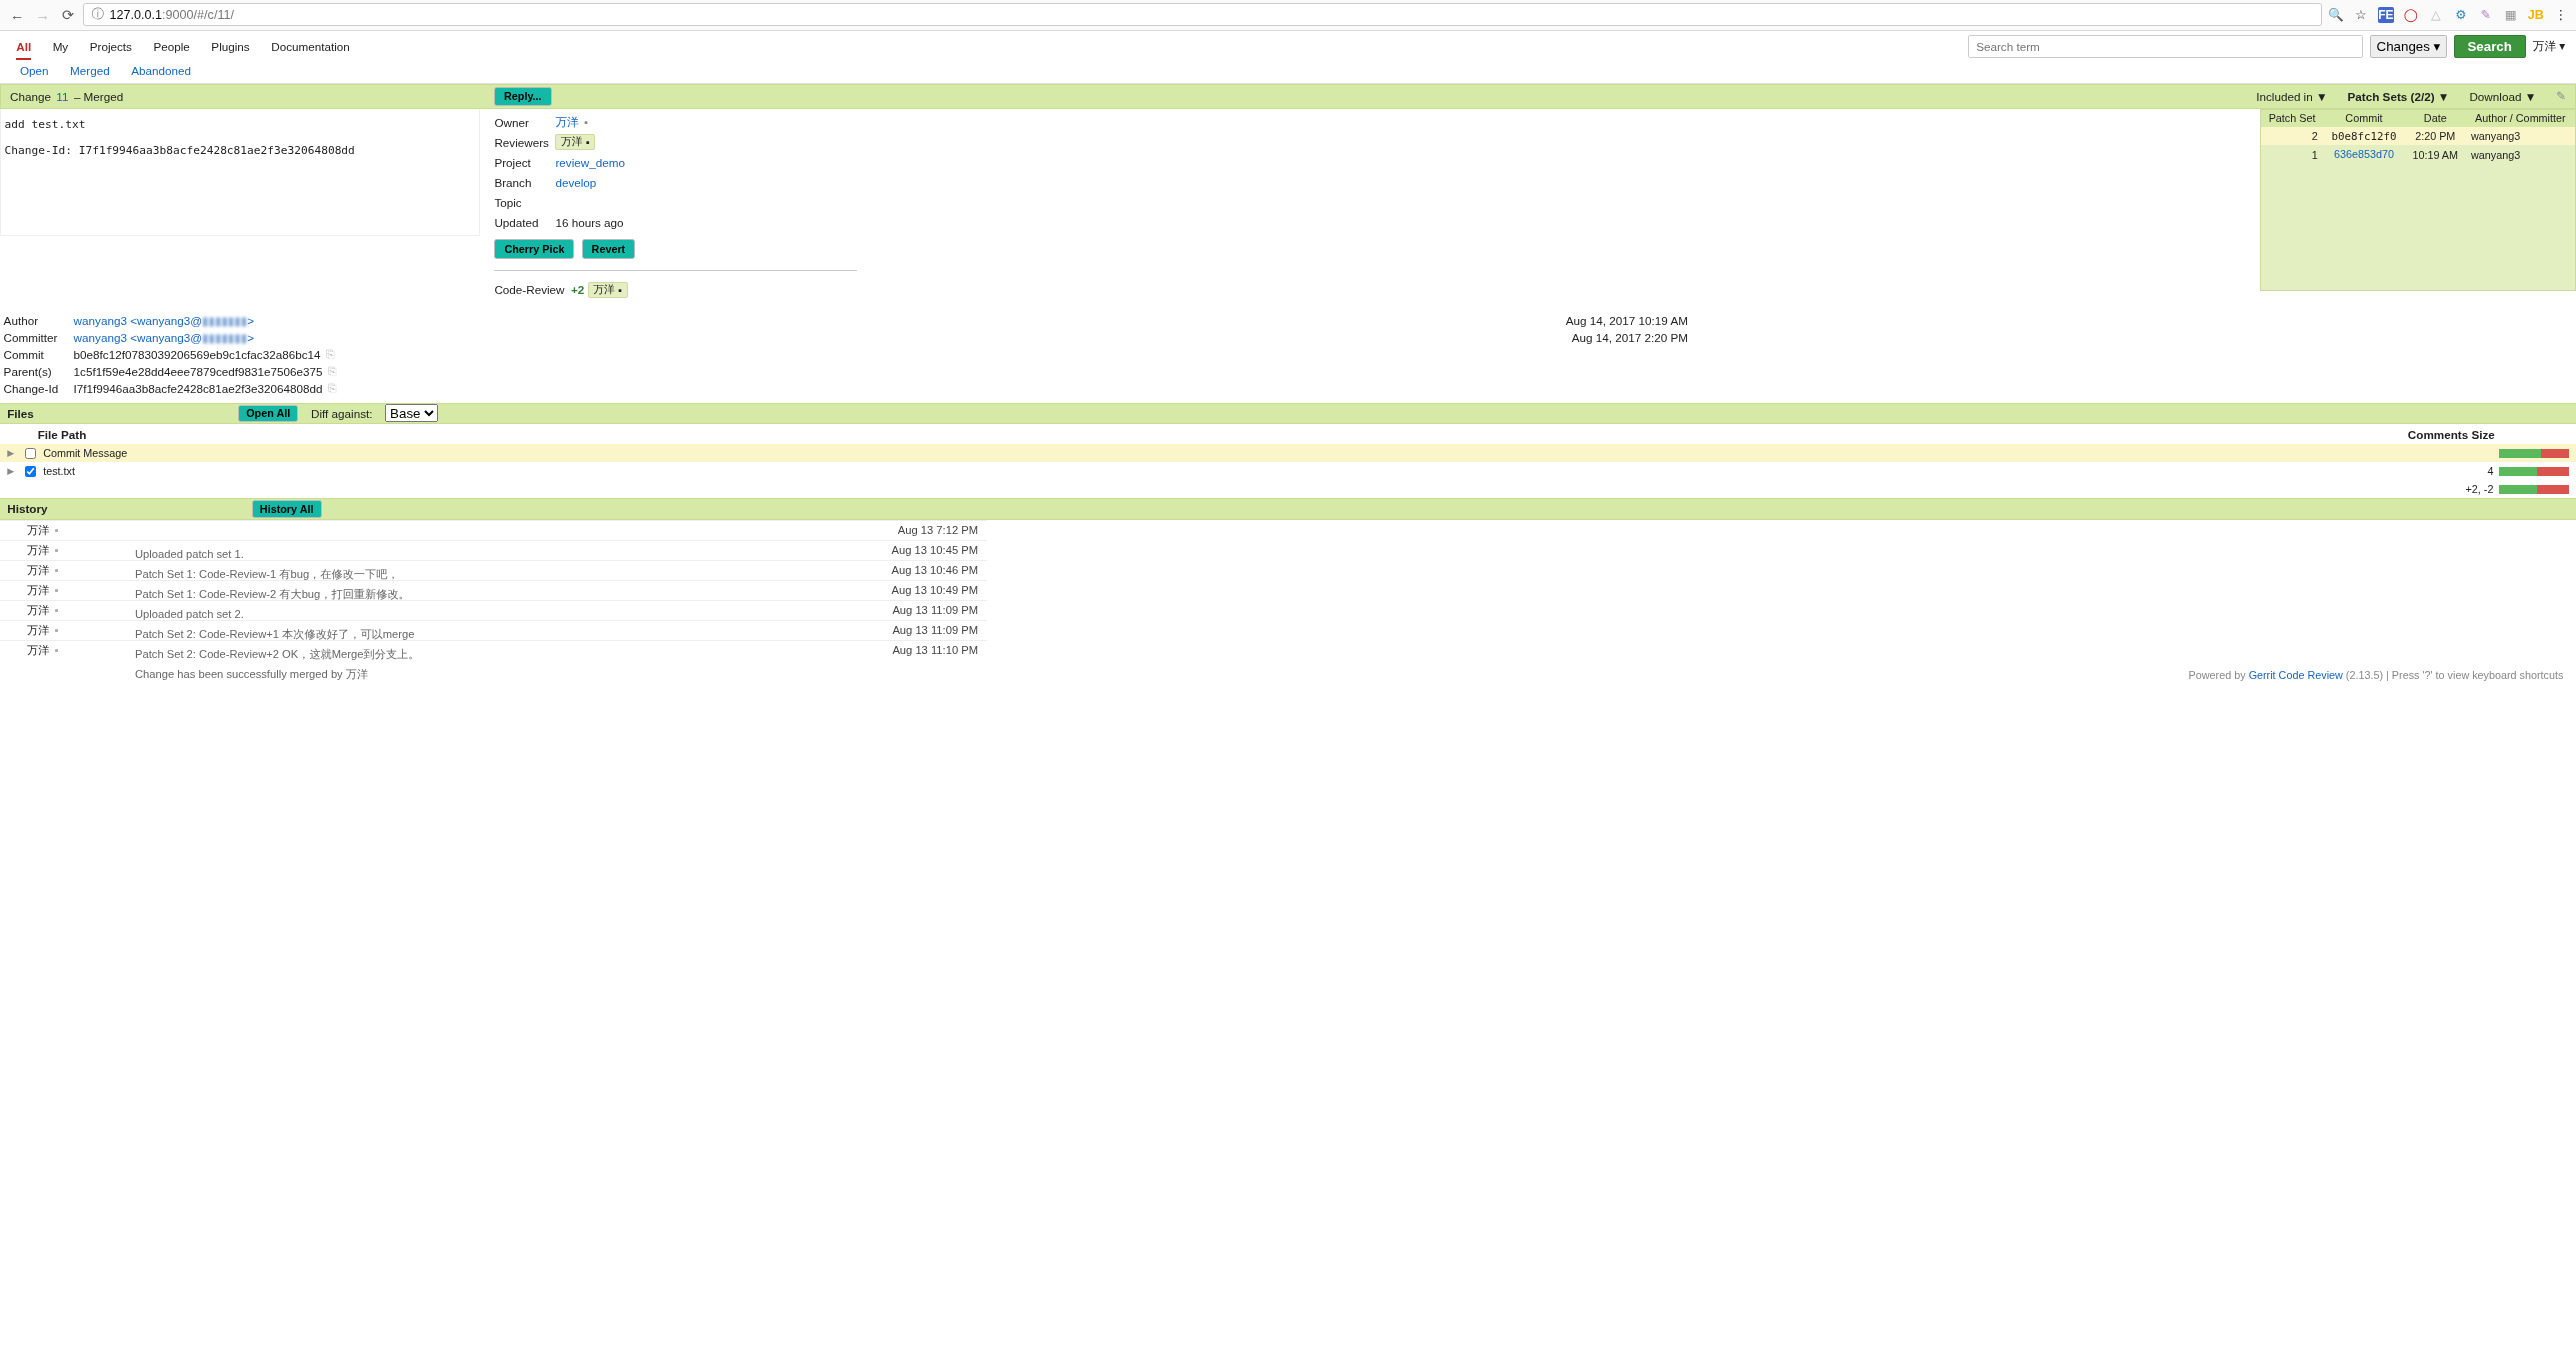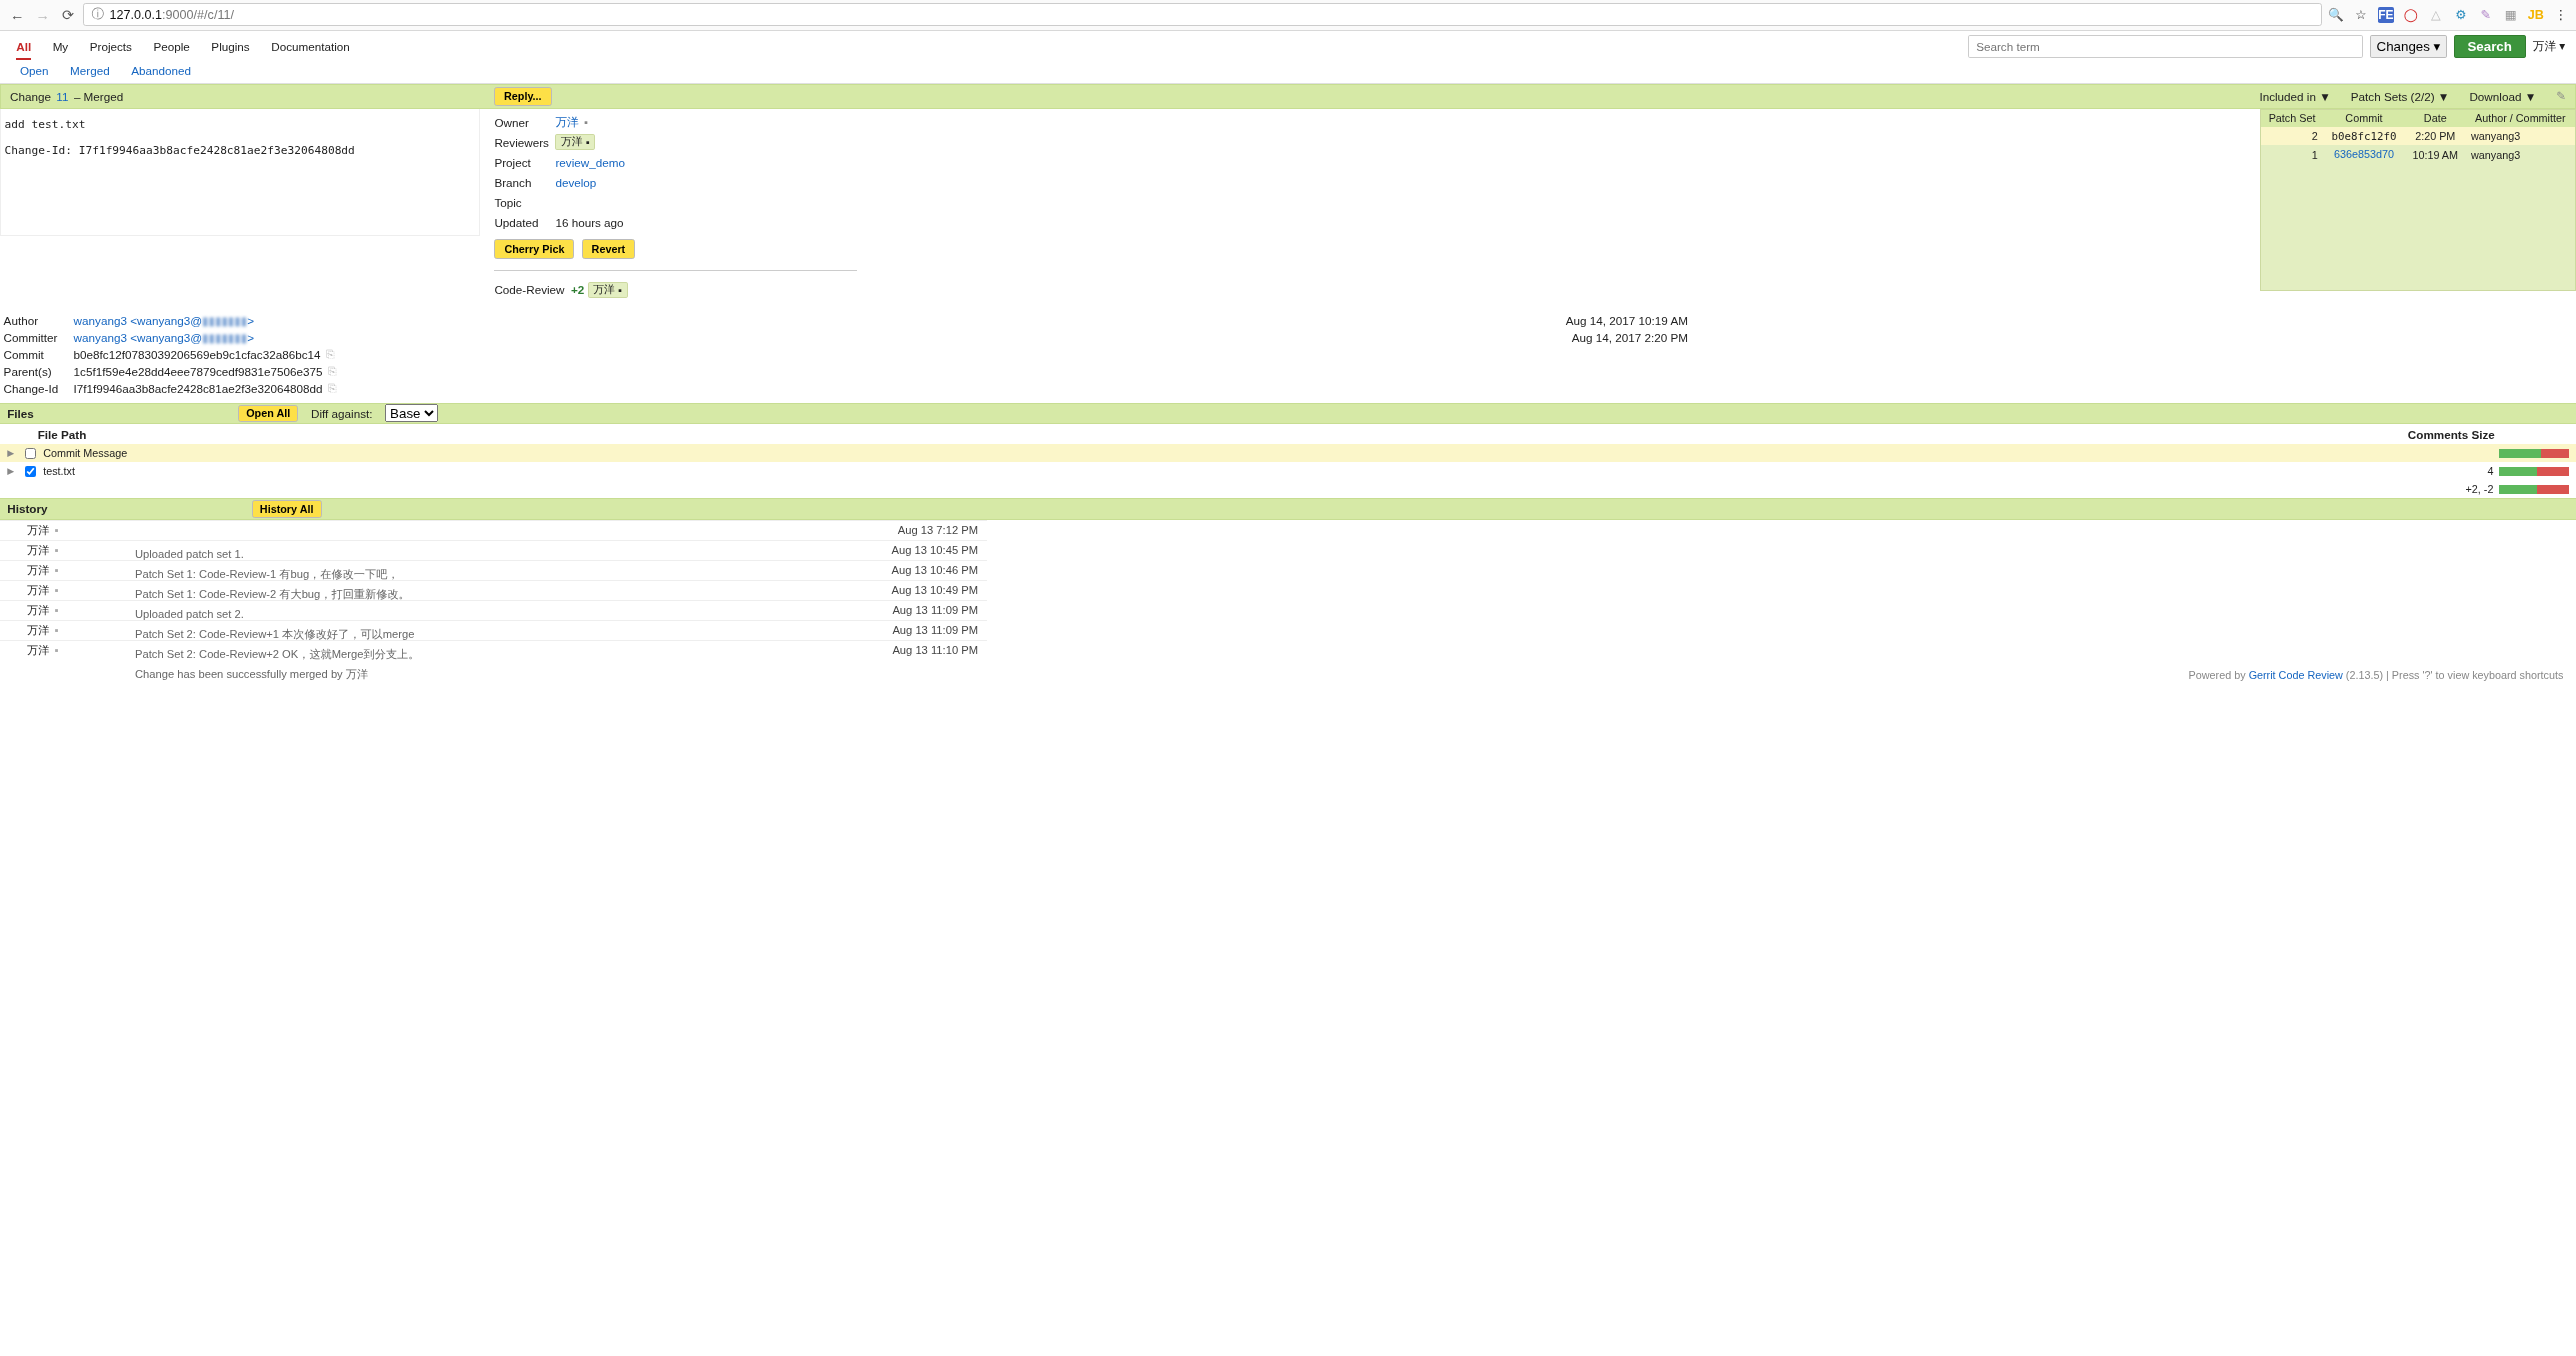--- a/index.html
+++ b/index.html
@@ -27,21 +27,21 @@
     .btn-search { height:23px; padding:0 12.6px; border:0.9px solid #317c2e; background:#3c943c; color:#fff; font-weight:bold; border-radius:1.8px;}
     .user-chip { font-size:11.7px; }
     .subnav { display:flex; gap:21.5px; padding:1.8px 20px 5.4px; font-size:11.7px; border-bottom:0.9px solid #e0e0e0;}
     .subnav a{ color:#1565c0;}
 
     
     .green-bar { display:flex; align-items:center; background:#d6e9a6; border:0.9px solid #c7dd92; height:25px; padding:0 9px; position:relative;}
     .green-bar .left { display:flex; align-items:center; gap:5.4px; }
     .green-bar .center { position:absolute; left:493px;}
     .green-bar .right { margin-left:auto; display:flex; gap:20px; align-items:center;}
-    .btn { background:#fde047; border:0.9px solid #bbb; border-radius:2.7px; padding:2.7px 9px; font-weight:bold; cursor:pointer; font-size:10.8px;}
+    .btn { background:#14b8a6; border:0.9px solid #bbb; border-radius:2.7px; padding:2.7px 9px; font-weight:bold; cursor:pointer; font-size:10.8px;}
     .btn.small{ padding:1.8px 7.2px; font-size:10.8px;}
 
     .cols { display:flex; align-items:flex-start;justify-content:space-between;}
     .col1 { width:480px; border:0.9px solid #eee; border-top:none;}
     .commit-msg { font-family:monospace; font-size:11.2px; padding:9px 3.6px 0; white-space:pre; min-height:126px;}
     .col2 { flex:1; padding:3.6px 10.8px 7.2px 14.4px; position:relative;}
     .info-row{ display:flex; align-items:center; height:20px;}
     .info-lbl{ width:61px; color:#222;}
     .chip{ display:inline-flex; align-items:center; gap:3.6px; background:#e3eec1; border:0.9px solid #ccd9a0; padding:0 4.5px; border-radius:1.8px; font-size:10.8px; }
     .tiny-ico{ font-size:10.8px; color:#888; margin-left:5.4px;}
@@ -142,21 +142,21 @@
   <div class="left">
     <span>Change</span>
     <a>11</a>
     <span>– Merged</span>
   </div>
   <div class="center">
     <button class="btn">Reply...</button>
   </div>
   <div class="right">
     <span>Included in ▼</span>
-    <span style="font-weight:normal">Patch Sets (2/2) ▼</span>
+    <span style="font-weight:bold">Patch Sets (2/2) ▼</span>
     <span>Download ▼</span>
     <span style="color:#888">✎</span>
   </div>
 </div>
 
 <div class="cols">
   <div class="col1">
     <div class="commit-msg">add test.txt
 
 Change-Id: I7f1f9946aa3b8acfe2428c81ae2f3e32064808dd</div>

